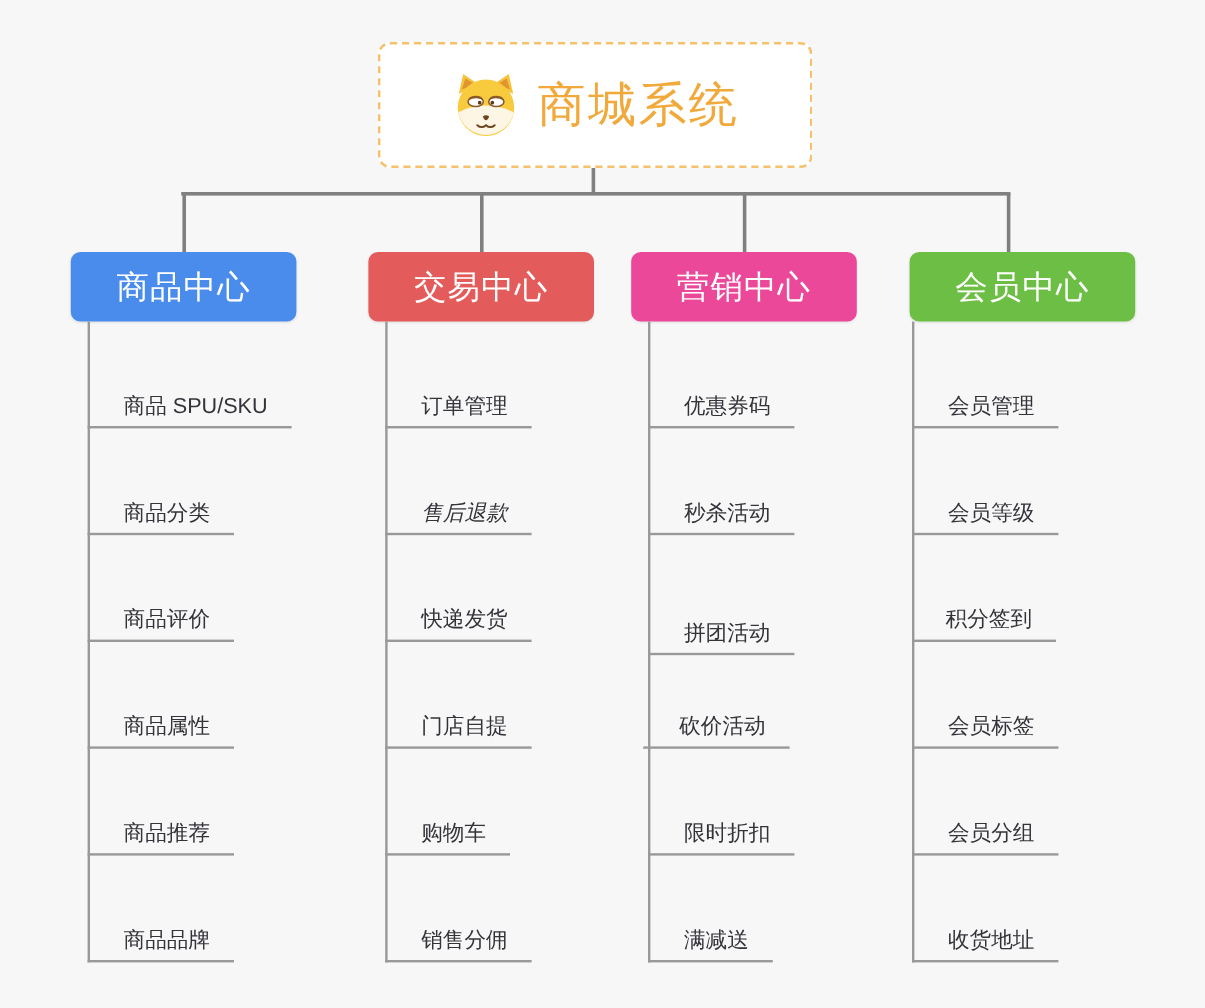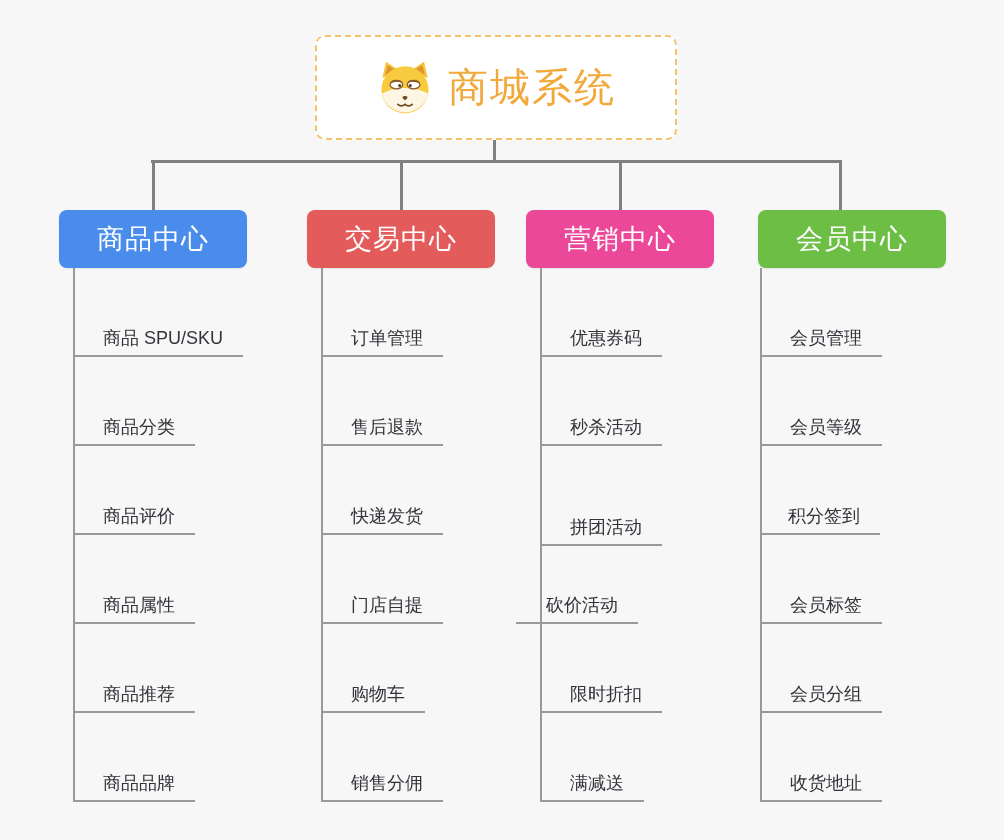--- a/index.html
+++ b/index.html
@@ -126,34 +126,34 @@
       <div class="leaf" style="left: 73px; top: 487px;">商品评价</div>
       <div class="leaf" style="left: 73px; top: 576px;">商品属性</div>
       <div class="leaf" style="left: 73px; top: 665px;">商品推荐</div>
       <div class="leaf" style="left: 73px; top: 754px;">商品品牌</div>
       <div class="conn" style="left: 399.5px; top: 161px; width: 3px; height: 49px;"></div>
       <div class="branch-box" style="left: 307px; background: rgb(228, 91, 91);">
         <span>交易中心</span>
       </div>
       <div class="trunk" style="left: 321px; top: 268px; height: 534px;"></div>
       <div class="leaf" style="left: 321px; top: 309px;">订单管理</div>
-      <div class="leaf" style="left: 321px; top: 398px;">售后退款</div>
+      <div class="leaf" style="left: 321px; top: 398px; font-style: italic;">售后退款</div>
       <div class="leaf" style="left: 321px; top: 487px;">快递发货</div>
       <div class="leaf" style="left: 321px; top: 576px;">门店自提</div>
       <div class="leaf" style="left: 321px; top: 665px;">购物车</div>
       <div class="leaf" style="left: 321px; top: 754px;">销售分佣</div>
       <div class="conn" style="left: 618.5px; top: 161px; width: 3px; height: 49px;"></div>
       <div class="branch-box" style="left: 526px; background: #ec4899;">
         <span>营销中心</span>
       </div>
       <div class="trunk" style="left: 540px; top: 268px; height: 534px;"></div>
       <div class="leaf" style="left: 540px; top: 309px;">优惠券码</div>
       <div class="leaf" style="left: 540px; top: 398px;">秒杀活动</div>
       <div class="leaf" style="left: 540px; top: 498px;">拼团活动</div>
-      <div class="leaf" style="left: 516px; top: 576px;">砍价活动</div>
+      <div class="leaf" style="left: 536px; top: 576px;">砍价活动</div>
       <div class="leaf" style="left: 540px; top: 665px;">限时折扣</div>
       <div class="leaf" style="left: 540px; top: 754px;">满减送</div>
       <div class="conn" style="left: 838.5px; top: 161px; width: 3px; height: 49px;"></div>
       <div class="branch-box" style="left: 746px; background: rgb(109, 190, 69); margin-left: 12px;">
         <span>会员中心</span>
       </div>
       <div class="trunk" style="left: 760px; top: 268px; height: 534px;"></div>
       <div class="leaf" style="left: 760px; top: 309px;">会员管理</div>
       <div class="leaf" style="left: 760px; top: 398px;">会员等级</div>
       <div class="leaf" style="left: 760px; top: 487px; padding-left: 28px;">积分签到</div>

